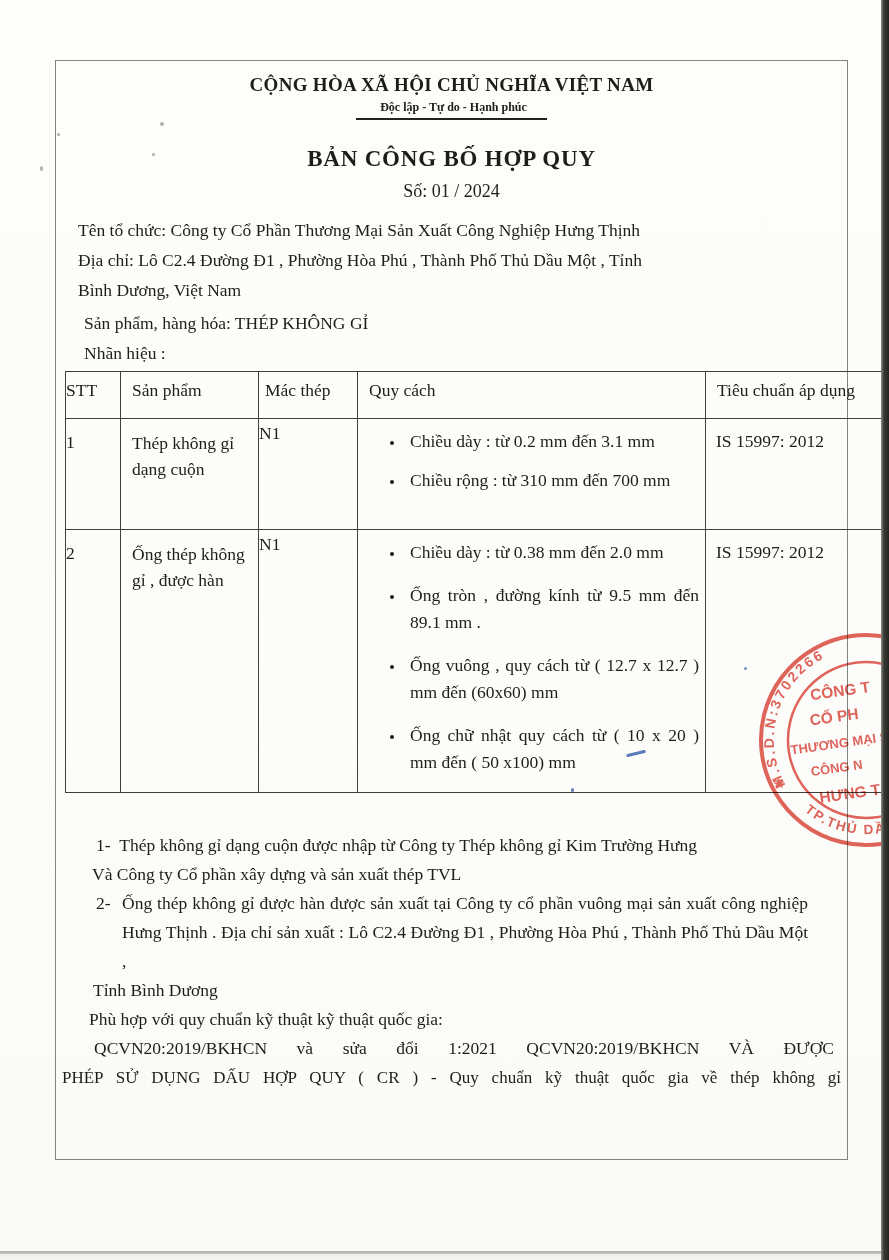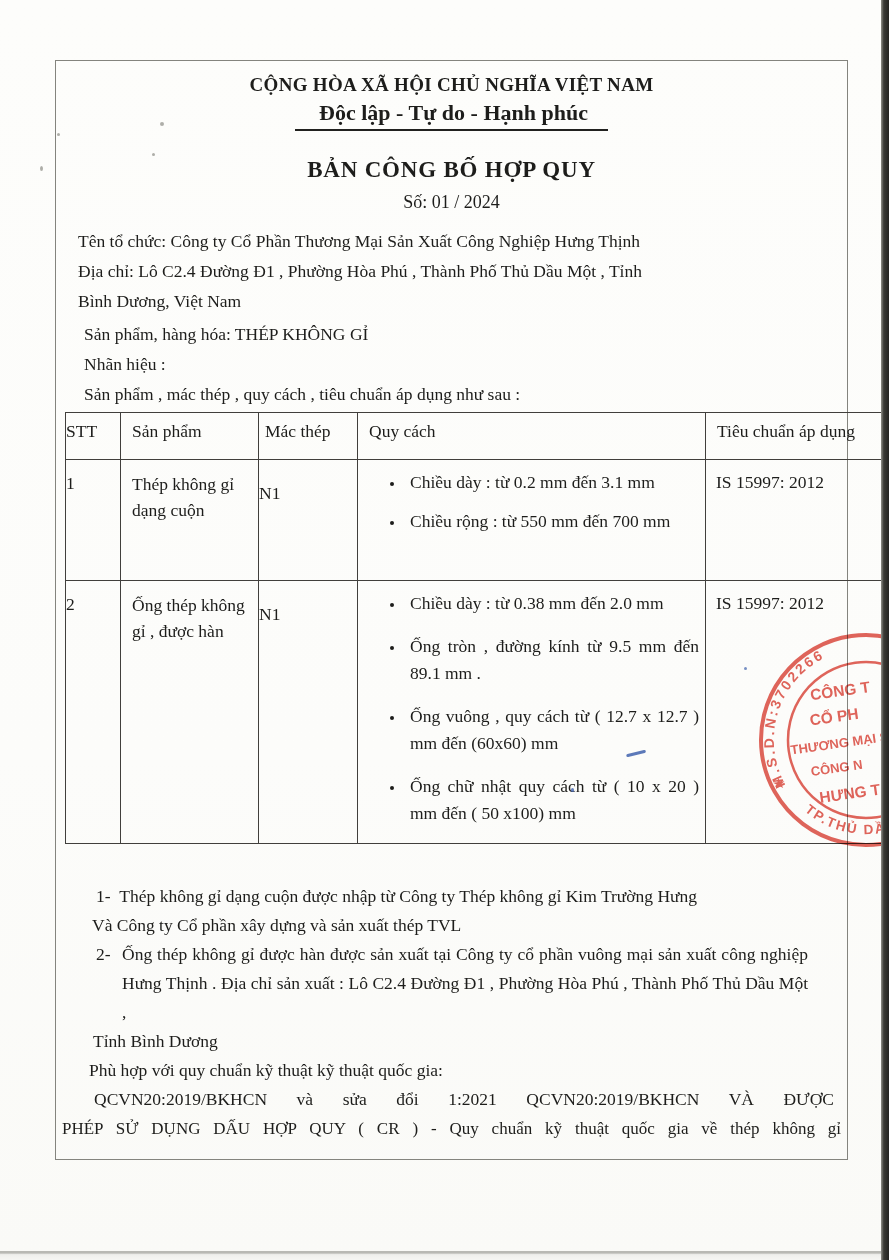--- a/index.html
+++ b/index.html
@@ -8,21 +8,21 @@
     position:relative;width:889px;height:1260px;overflow:hidden;
     background:linear-gradient(180deg,#fdfdfb 0%,#fcfcfa 60%,#fafaf7 100%);
     font-family:"Liberation Serif","DejaVu Serif",serif;color:#1d1d1b;
   }
   .frame{
     position:absolute;left:55px;top:60px;width:791px;height:1098px;
     border:1.5px solid #84847e;background:transparent;
   }
   .content{position:absolute;inset:0;}
   .h-national{ text-align:center;margin-top:13px;font-size:19px;font-weight:bold;letter-spacing:.3px;}
-  .h-motto{text-align:center;margin-top:4px;font-size:22px;font-weight:bold;}
+  .h-motto{text-align:center;margin-top:4px;font-size:12px;font-weight:bold;}
   .h-motto span{display:inline-block;border-bottom:2px solid #21211f;padding:0 20px 3px 24px;}
   .h-title{text-align:center;margin-top:26px;font-size:23px;font-weight:bold;letter-spacing:.8px;}
   .h-number{text-align:center;margin-top:9px;font-size:18px;}
   .bodyline{font-size:17.5px;line-height:30px;margin-left:22px;width:748px;}
   .indent2{margin-left:28px;width:742px;}
   .mt{margin-top:3px;}
   .bold{font-weight:normal;}
   table.spec{
     border-collapse:collapse;margin:3px 0 0 9px;width:772px;table-layout:fixed;
   }
@@ -33,21 +33,21 @@
   th.c-stt,td.c-stt{width:50px;text-align:center;}
   th.c-sp ,td.c-sp {width:122px;}
   th.c-mt ,td.c-mt {width:88px;text-align:center;}
   th.c-qc ,td.c-qc {width:332px;}
   th.c-tc ,td.c-tc {width:180px;}
   tr.hdr th{height:38px;padding:8px 4px 0 11px;margin-left:44px;}
   tr.hdr th.c-stt{padding-left:0;}
   td{padding:0;}
   td.c-stt{padding-top:13px;}
   td.c-sp{padding:11px 9px 0 11px;text-align:justify;line-height:26px;}
-  td.c-mt{padding-top:23px;}
+  td.c-mt{padding-top:4px;}
   td.c-tc{padding:12px 4px 0 10px;}
   tr.r1 td{height:97px;}
   tr.r2 td{height:235px;}
   ul.qc{margin:9px 6px 0 0;padding-left:47px;}
   ul.qc li{
     margin-bottom:12px;text-align:justify;line-height:27px;
     padding-left:5px;font-size:17.5px;color:#1d1d1b;
   }
   tr.r2 ul.qc li{margin-bottom:16px;}
   ul.qc li::marker{color:#1d1d1b;font-size:15px;}
@@ -103,39 +103,38 @@
 
       <div class="h-title">BẢN CÔNG BỐ HỢP QUY</div>
       <div class="h-number">Số: 01 / 2024</div>
 
       <div class="bodyline" style="margin-top:13px;">Tên tổ chức: Công ty Cổ Phần Thương Mại Sản Xuất Công Nghiệp Hưng Thịnh</div>
       <div class="bodyline">Địa chỉ: Lô C2.4 Đường Đ1 , Phường Hòa Phú , Thành Phố Thủ Dầu Một , Tỉnh</div>
       <div class="bodyline">Bình Dương, Việt Nam</div>
 
       <div class="bodyline indent2 mt"><span>Sản phẩm, hàng hóa: </span><span class="bold">THÉP KHÔNG GỈ</span></div>
       <div class="bodyline indent2">Nhãn hiệu :</div>
-      <div class="bodyline indent2">Sản phẩm , mác thép , quy cách , tiêu chuẩn áp dụng như sau :</div>
 
       <table class="spec">
         <tbody>
             <tr class="hdr">
           <th class="c-stt">STT</th>
           <th class="c-sp">Sản phẩm</th>
           <th class="c-mt" style="text-align:left;padding-left:6px;">Mác thép</th>
           <th class="c-qc">Quy cách</th>
           <th class="c-tc">Tiêu chuẩn áp dụng</th>
         </tr>
         <tr class="r1">
           <td class="c-stt">1</td>
           <td class="c-sp">Thép không gỉ dạng cuộn</td>
           <td class="c-mt">N1</td>
           <td class="c-qc">
             <ul class="qc">
               <li>Chiều dày : từ 0.2 mm đến 3.1 mm</li>
-              <li>Chiều rộng : từ 550 mm đến 700 mm</li>
+              <li>Chiều rộng : từ 310 mm đến 700 mm</li>
             </ul>
           </td>
           <td class="c-tc">IS 15997: 2012</td>
         </tr>
         <tr class="r2">
           <td class="c-stt">2</td>
           <td class="c-sp">Ống thép không gỉ , được hàn</td>
           <td class="c-mt">N1</td>
           <td class="c-qc">
             <ul class="qc">

